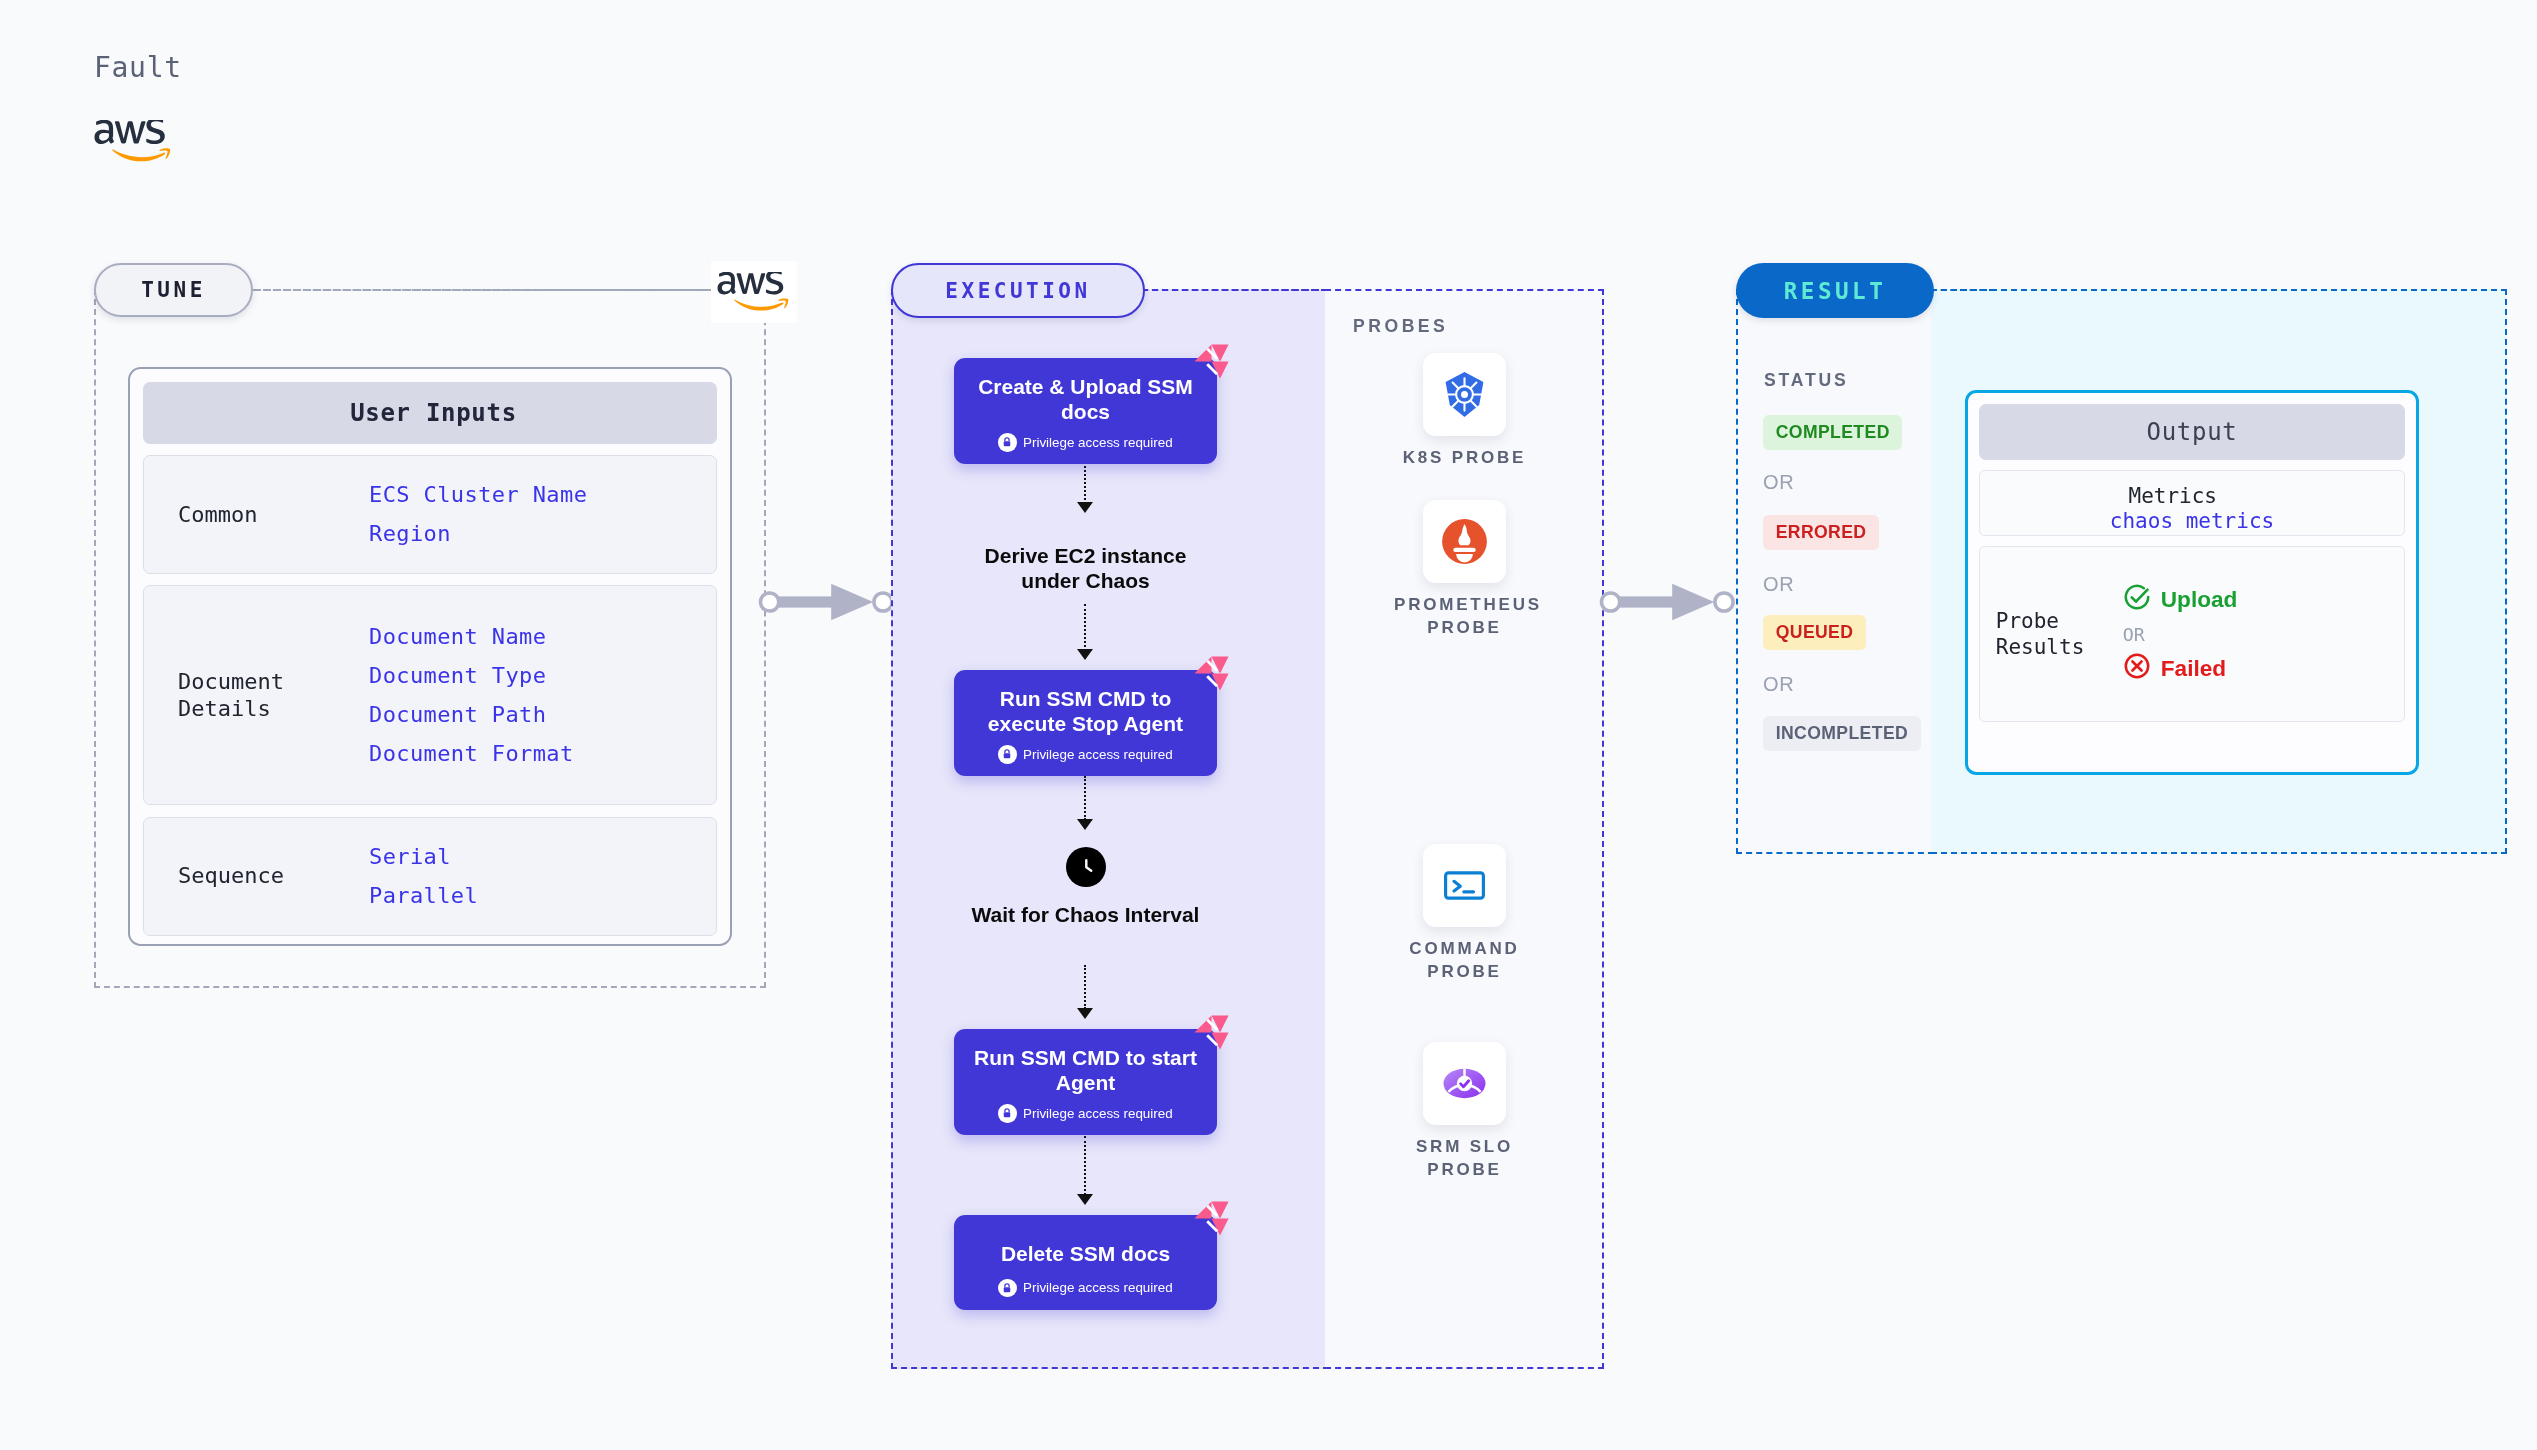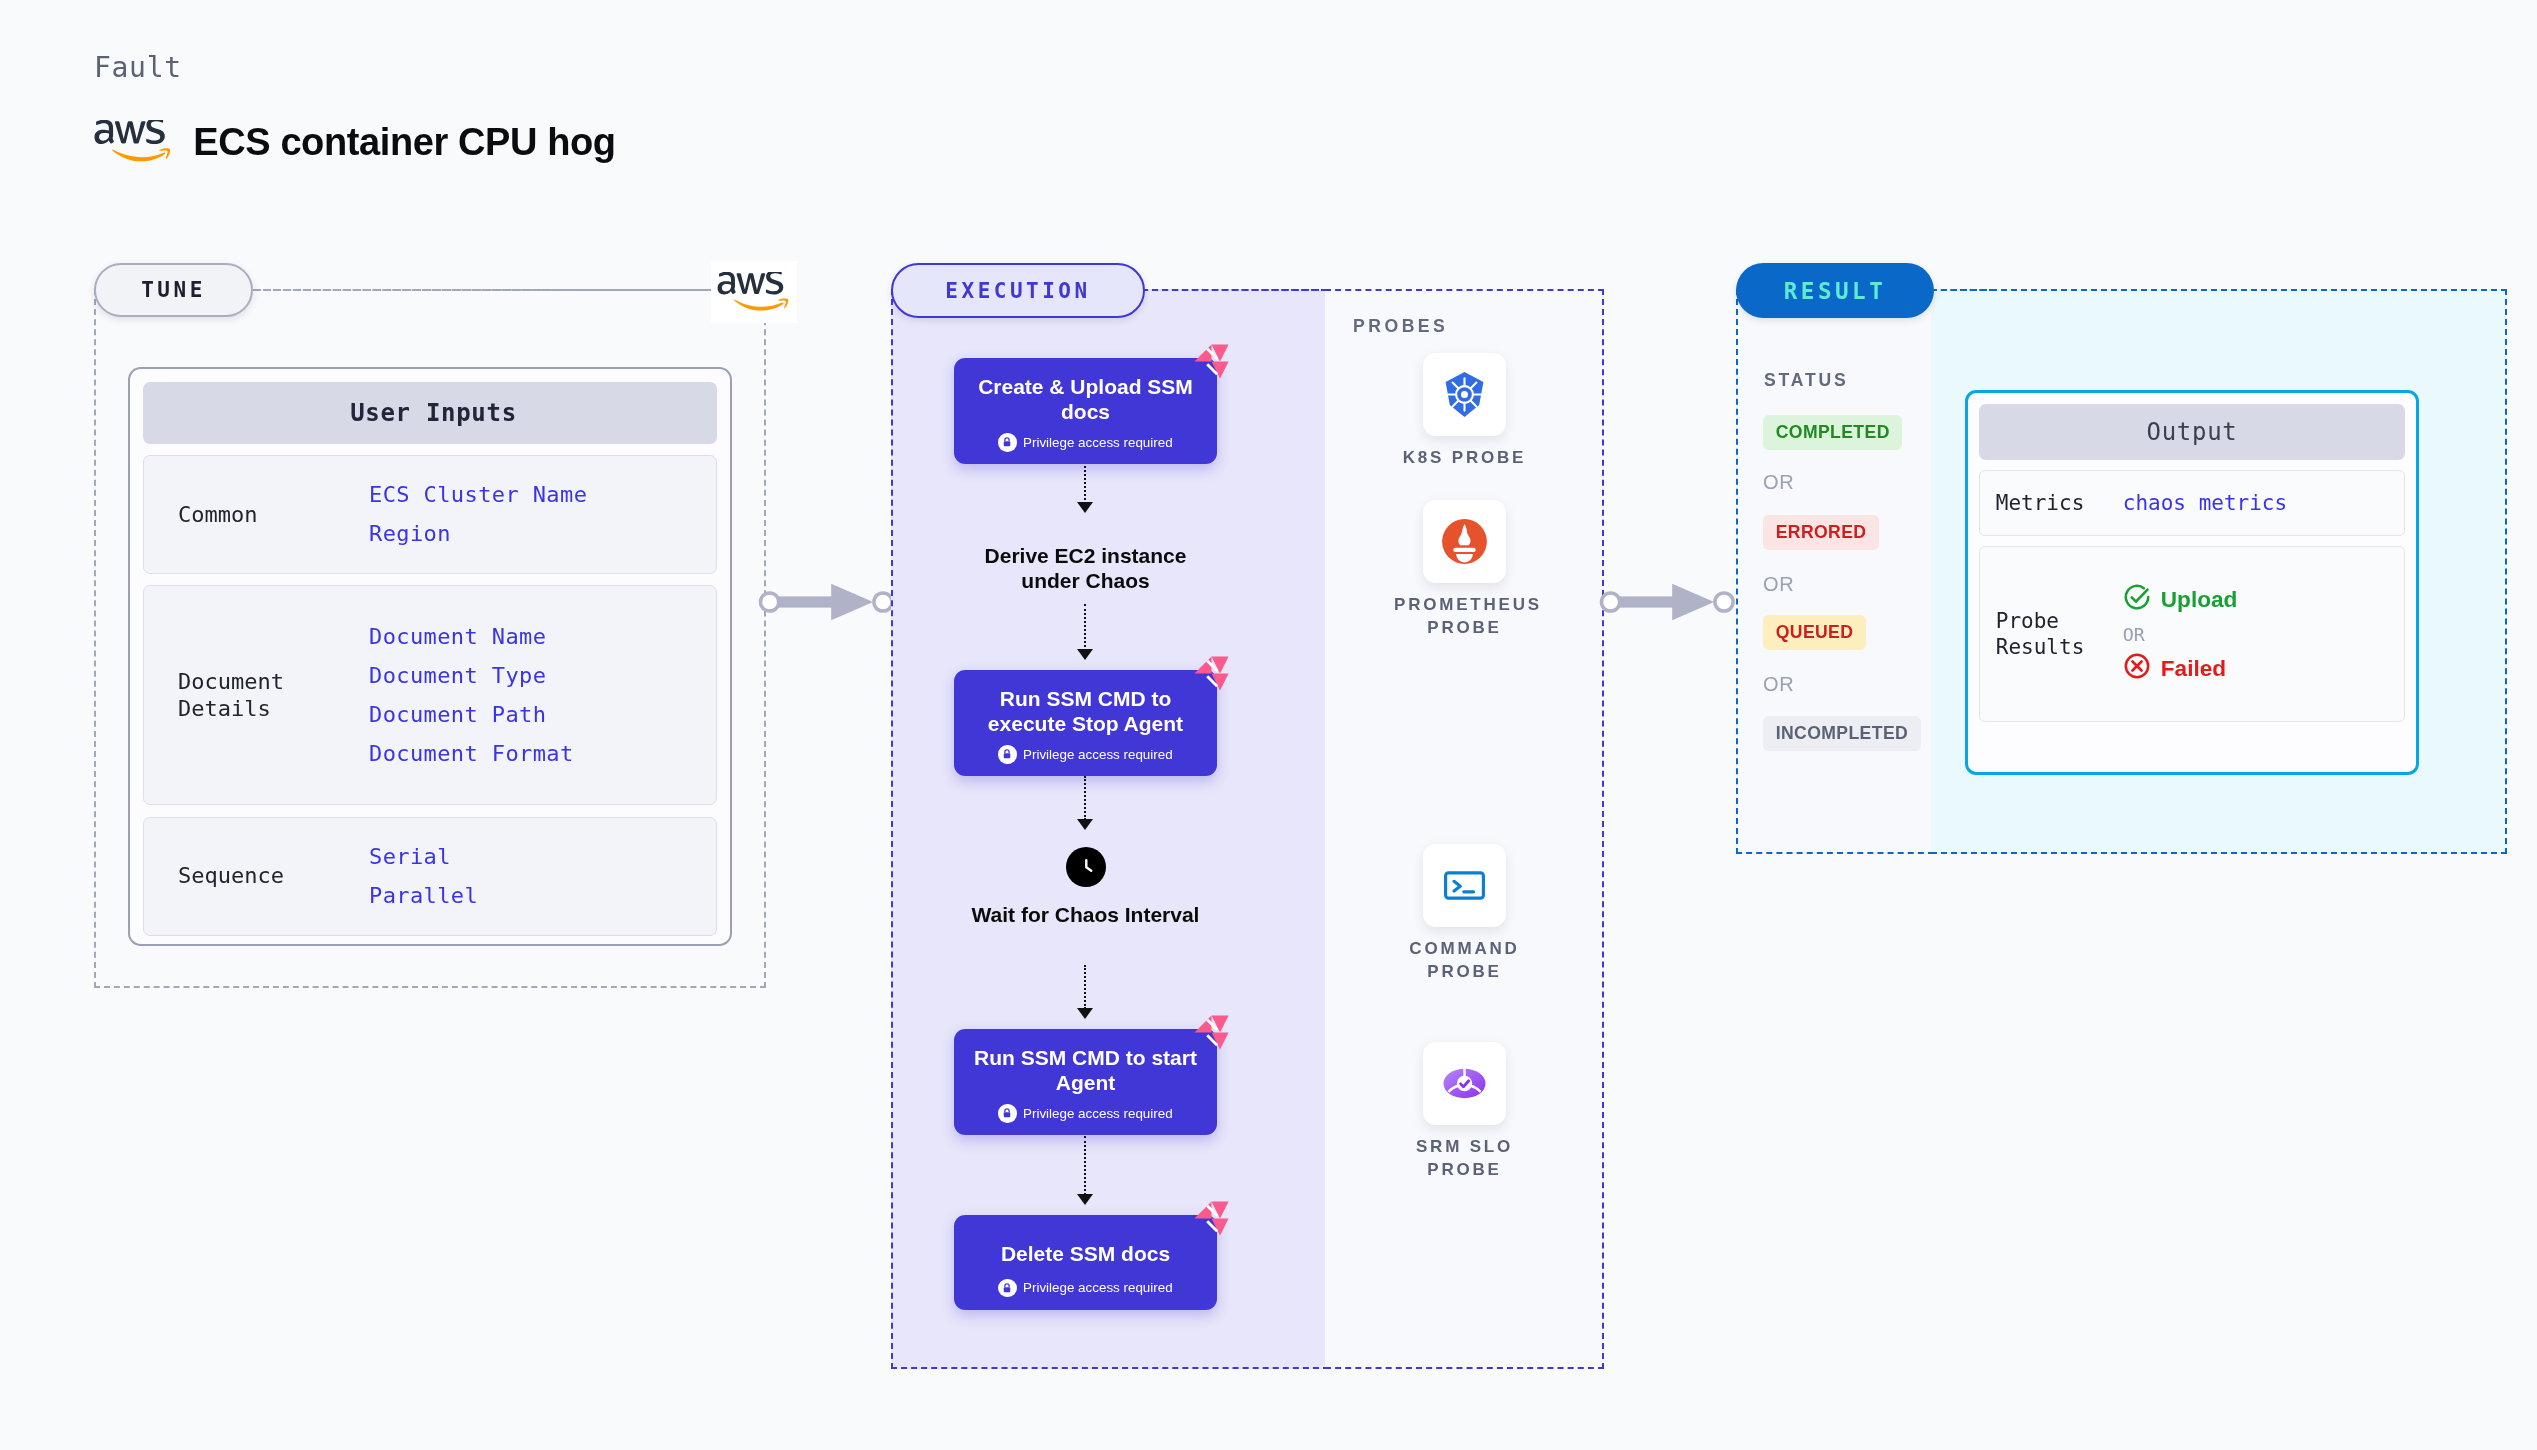--- a/index.html
+++ b/index.html
@@ -194,21 +194,21 @@
     margin-top: 10px; border: 1.4px solid #e2e5ed; border-radius: 5.6px; background: #fafbfd;
     display: flex; align-items: center; padding: 11.3px 15.5px;
   }
   .out-lbl {
     width: 127px; flex: none;
     font-family: "DejaVu Sans Mono", monospace; font-size: 21px; color: #20242f; line-height: 1.25;
   }
   .out-val-metrics {
     font-family: "DejaVu Sans Mono", monospace; font-size: 21px; color: #3a33e8;
   }
-  #out-metrics { height: 66px; }
+  #out-metrics { height: 66px; flex-direction: column; }
   #out-probe { height: 176px; }
   .pr-list { display: flex; flex-direction: column; gap: 7px; }
   .pr-item { display: flex; align-items: center; gap: 10px; font-size: 22.6px; font-weight: bold; }
   .pr-item svg { width: 28px; height: 28px; flex: none; }
   .pr-pass { color: #18a033; }
   .pr-fail { color: #e21b1b; }
   .pr-or { font-size: 18.3px; color: #9aa1b1; font-family: "DejaVu Sans Mono", monospace; }
 </style>
 </head>
 <body>
@@ -217,21 +217,20 @@
 
   <div class="hdr-fault">Fault</div>
   <div class="hdr-row">
     <span class="aws-logo">
       <svg viewBox="0 0 140 74" xmlns="http://www.w3.org/2000/svg">
         <path fill="#252f3e" d="M34.8 28.9c0 1.5.2 2.7.5 3.6.3.9.8 1.8 1.4 2.8.2.3.3.7.3 1 0 .4-.3.9-.8 1.3l-2.7 1.8c-.4.3-.8.4-1.1.4-.4 0-.9-.2-1.3-.6-.6-.6-1.1-1.3-1.5-2-.4-.7-.9-1.6-1.3-2.6-3.3 3.9-7.5 5.9-12.5 5.9-3.6 0-6.4-1-8.5-3.1C5.2 35.3 4.2 32.5 4.2 29c0-3.7 1.3-6.7 4-9 2.7-2.3 6.2-3.4 10.7-3.4 1.5 0 3 .1 4.6.3 1.6.2 3.3.6 5 1v-3.2c0-3.3-.7-5.6-2-7-1.4-1.4-3.8-2.1-7.1-2.1-1.5 0-3.1.2-4.7.6-1.6.4-3.2.9-4.7 1.5-.7.3-1.2.5-1.5.6-.3.1-.5.1-.7.1-.6 0-.9-.4-.9-1.3V4.6c0-.7.1-1.2.3-1.5.2-.3.6-.6 1.2-.9 1.5-.8 3.3-1.4 5.4-1.9C15.9-.2 18.2-.5 20.6-.5c5.2 0 9 1.2 11.4 3.5 2.4 2.4 3.6 6 3.6 10.8v14.2zM18 35c1.4 0 2.9-.3 4.5-.8 1.6-.5 3-1.5 4.2-2.8.7-.8 1.2-1.8 1.5-2.8.3-1.1.5-2.4.5-3.9v-1.9c-1.3-.3-2.6-.6-4-.7-1.4-.2-2.8-.3-4.1-.3-2.9 0-5.1.6-6.5 1.8-1.4 1.2-2.1 2.8-2.1 5 0 2 .5 3.5 1.6 4.5 1 1.2 2.5 1.9 4.4 1.9zm33.5 4.5c-.8 0-1.4-.1-1.7-.5-.4-.3-.7-.9-1-1.8L39 5.2c-.3-.9-.4-1.5-.4-1.8 0-.7.4-1.1 1.1-1.1h4.2c.9 0 1.5.1 1.8.5.4.3.6.9.9 1.8l6.9 27.1 6.4-27.1c.2-.9.5-1.5.9-1.8.4-.3 1-.5 1.9-.5h3.4c.9 0 1.5.1 1.9.5.4.3.7.9.9 1.8l6.5 27.4L82.5 4.6c.3-.9.6-1.5.9-1.8.4-.3 1-.5 1.8-.5h4c.7 0 1.1.4 1.1 1.1 0 .2 0 .4-.1.7 0 .3-.1.6-.3 1.1L79.2 37.3c-.3.9-.6 1.5-1 1.8-.4.3-1 .5-1.7.5h-3.7c-.9 0-1.5-.2-1.9-.5-.4-.4-.7-1-.9-1.9l-6.4-26.4-6.3 26.3c-.2.9-.5 1.5-.9 1.9-.4.4-1 .5-1.9.5h-3.7zm53.6 1.2c-2.3 0-4.6-.3-6.8-.8-2.2-.5-3.9-1.1-5.1-1.8-.7-.4-1.2-.9-1.4-1.3-.2-.4-.3-.9-.3-1.3v-2.4c0-1 .4-1.4 1.1-1.4.3 0 .6.1.9.2.3.1.7.3 1.2.5 1.6.7 3.3 1.3 5.2 1.7 1.9.4 3.8.6 5.7.6 3 0 5.4-.5 7-1.6 1.6-1.1 2.5-2.6 2.5-4.6 0-1.4-.4-2.5-1.3-3.4-.9-.9-2.5-1.8-4.9-2.5l-7-2.2c-3.5-1.1-6.1-2.7-7.7-4.9-1.6-2.1-2.4-4.5-2.4-7 0-2 .4-3.8 1.3-5.3.9-1.5 2-2.9 3.4-4 1.4-1.1 3-2 4.9-2.6 1.9-.6 3.9-.9 6-.9 1 0 2.1.1 3.1.2 1.1.1 2 .3 3 .5.9.2 1.8.5 2.6.8.8.3 1.5.6 2 .9.7.4 1.2.8 1.5 1.2.3.4.4.9.4 1.6v2.2c0 1-.4 1.5-1.1 1.5-.4 0-1-.2-1.8-.6-2.7-1.2-5.7-1.8-9-1.8-2.7 0-4.9.4-6.4 1.3-1.5.9-2.3 2.3-2.3 4.3 0 1.4.5 2.5 1.5 3.5 1 .9 2.8 1.9 5.4 2.7l6.9 2.2c3.4 1.1 5.9 2.6 7.4 4.5 1.5 1.9 2.2 4.2 2.2 6.7 0 2-.4 3.9-1.2 5.5-.8 1.6-2 3-3.5 4.2-1.5 1.2-3.2 2-5.3 2.6-2 .7-4.2 1-6.7 1z"></path>
         <path fill="#f90" d="M122.6 57.6C111.9 65.5 96.4 69.7 83 69.7c-18.7 0-35.6-6.9-48.4-18.4-1-.9-.1-2.1 1.1-1.4 13.8 8 30.9 12.9 48.5 12.9 11.9 0 25-2.5 37-7.6 1.8-.8 3.3 1.2 1.4 2.4z"></path>
         <path fill="#f90" d="M127.1 52.5c-1.4-1.8-9-.8-12.5-.4-1 .1-1.2-.8-.3-1.5 6.1-4.3 16.1-3 17.2-1.6 1.2 1.4-.3 11.4-6 16.2-.9.7-1.7.3-1.3-.6 1.3-3.1 4.3-10.2 2.9-12.1z"></path>
       </svg>
     </span>
-    <span class="hdr-title">ECS container CPU hog</span>
   </div>
 
   <div class="panel panel-tune"></div>
   <div class="tune-dash"></div>
   <div class="pill pill-tune">TUNE</div>
   <div class="aws-badge">
     <svg viewBox="0 0 140 74" xmlns="http://www.w3.org/2000/svg">
       <path fill="#252f3e" d="M34.8 28.9c0 1.5.2 2.7.5 3.6.3.9.8 1.8 1.4 2.8.2.3.3.7.3 1 0 .4-.3.9-.8 1.3l-2.7 1.8c-.4.3-.8.4-1.1.4-.4 0-.9-.2-1.3-.6-.6-.6-1.1-1.3-1.5-2-.4-.7-.9-1.6-1.3-2.6-3.3 3.9-7.5 5.9-12.5 5.9-3.6 0-6.4-1-8.5-3.1C5.2 35.3 4.2 32.5 4.2 29c0-3.7 1.3-6.7 4-9 2.7-2.3 6.2-3.4 10.7-3.4 1.5 0 3 .1 4.6.3 1.6.2 3.3.6 5 1v-3.2c0-3.3-.7-5.6-2-7-1.4-1.4-3.8-2.1-7.1-2.1-1.5 0-3.1.2-4.7.6-1.6.4-3.2.9-4.7 1.5-.7.3-1.2.5-1.5.6-.3.1-.5.1-.7.1-.6 0-.9-.4-.9-1.3V4.6c0-.7.1-1.2.3-1.5.2-.3.6-.6 1.2-.9 1.5-.8 3.3-1.4 5.4-1.9C15.9-.2 18.2-.5 20.6-.5c5.2 0 9 1.2 11.4 3.5 2.4 2.4 3.6 6 3.6 10.8v14.2zM18 35c1.4 0 2.9-.3 4.5-.8 1.6-.5 3-1.5 4.2-2.8.7-.8 1.2-1.8 1.5-2.8.3-1.1.5-2.4.5-3.9v-1.9c-1.3-.3-2.6-.6-4-.7-1.4-.2-2.8-.3-4.1-.3-2.9 0-5.1.6-6.5 1.8-1.4 1.2-2.1 2.8-2.1 5 0 2 .5 3.5 1.6 4.5 1 1.2 2.5 1.9 4.4 1.9zm33.5 4.5c-.8 0-1.4-.1-1.7-.5-.4-.3-.7-.9-1-1.8L39 5.2c-.3-.9-.4-1.5-.4-1.8 0-.7.4-1.1 1.1-1.1h4.2c.9 0 1.5.1 1.8.5.4.3.6.9.9 1.8l6.9 27.1 6.4-27.1c.2-.9.5-1.5.9-1.8.4-.3 1-.5 1.9-.5h3.4c.9 0 1.5.1 1.9.5.4.3.7.9.9 1.8l6.5 27.4L82.5 4.6c.3-.9.6-1.5.9-1.8.4-.3 1-.5 1.8-.5h4c.7 0 1.1.4 1.1 1.1 0 .2 0 .4-.1.7 0 .3-.1.6-.3 1.1L79.2 37.3c-.3.9-.6 1.5-1 1.8-.4.3-1 .5-1.7.5h-3.7c-.9 0-1.5-.2-1.9-.5-.4-.4-.7-1-.9-1.9l-6.4-26.4-6.3 26.3c-.2.9-.5 1.5-.9 1.9-.4.4-1 .5-1.9.5h-3.7zm53.6 1.2c-2.3 0-4.6-.3-6.8-.8-2.2-.5-3.9-1.1-5.1-1.8-.7-.4-1.2-.9-1.4-1.3-.2-.4-.3-.9-.3-1.3v-2.4c0-1 .4-1.4 1.1-1.4.3 0 .6.1.9.2.3.1.7.3 1.2.5 1.6.7 3.3 1.3 5.2 1.7 1.9.4 3.8.6 5.7.6 3 0 5.4-.5 7-1.6 1.6-1.1 2.5-2.6 2.5-4.6 0-1.4-.4-2.5-1.3-3.4-.9-.9-2.5-1.8-4.9-2.5l-7-2.2c-3.5-1.1-6.1-2.7-7.7-4.9-1.6-2.1-2.4-4.5-2.4-7 0-2 .4-3.8 1.3-5.3.9-1.5 2-2.9 3.4-4 1.4-1.1 3-2 4.9-2.6 1.9-.6 3.9-.9 6-.9 1 0 2.1.1 3.1.2 1.1.1 2 .3 3 .5.9.2 1.8.5 2.6.8.8.3 1.5.6 2 .9.7.4 1.2.8 1.5 1.2.3.4.4.9.4 1.6v2.2c0 1-.4 1.5-1.1 1.5-.4 0-1-.2-1.8-.6-2.7-1.2-5.7-1.8-9-1.8-2.7 0-4.9.4-6.4 1.3-1.5.9-2.3 2.3-2.3 4.3 0 1.4.5 2.5 1.5 3.5 1 .9 2.8 1.9 5.4 2.7l6.9 2.2c3.4 1.1 5.9 2.6 7.4 4.5 1.5 1.9 2.2 4.2 2.2 6.7 0 2-.4 3.9-1.2 5.5-.8 1.6-2 3-3.5 4.2-1.5 1.2-3.2 2-5.3 2.6-2 .7-4.2 1-6.7 1z"></path>
       <path fill="#f90" d="M122.6 57.6C111.9 65.5 96.4 69.7 83 69.7c-18.7 0-35.6-6.9-48.4-18.4-1-.9-.1-2.1 1.1-1.4 13.8 8 30.9 12.9 48.5 12.9 11.9 0 25-2.5 37-7.6 1.8-.8 3.3 1.2 1.4 2.4z"></path>
       <path fill="#f90" d="M127.1 52.5c-1.4-1.8-9-.8-12.5-.4-1 .1-1.2-.8-.3-1.5 6.1-4.3 16.1-3 17.2-1.6 1.2 1.4-.3 11.4-6 16.2-.9.7-1.7.3-1.3-.6 1.3-3.1 4.3-10.2 2.9-12.1z"></path>

